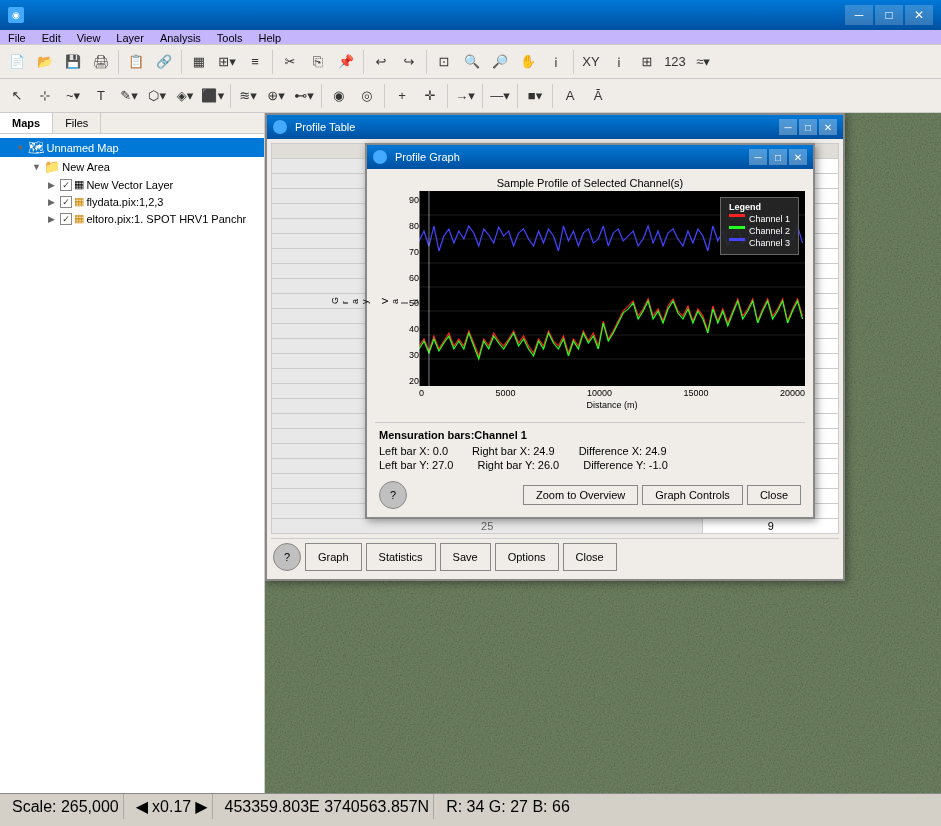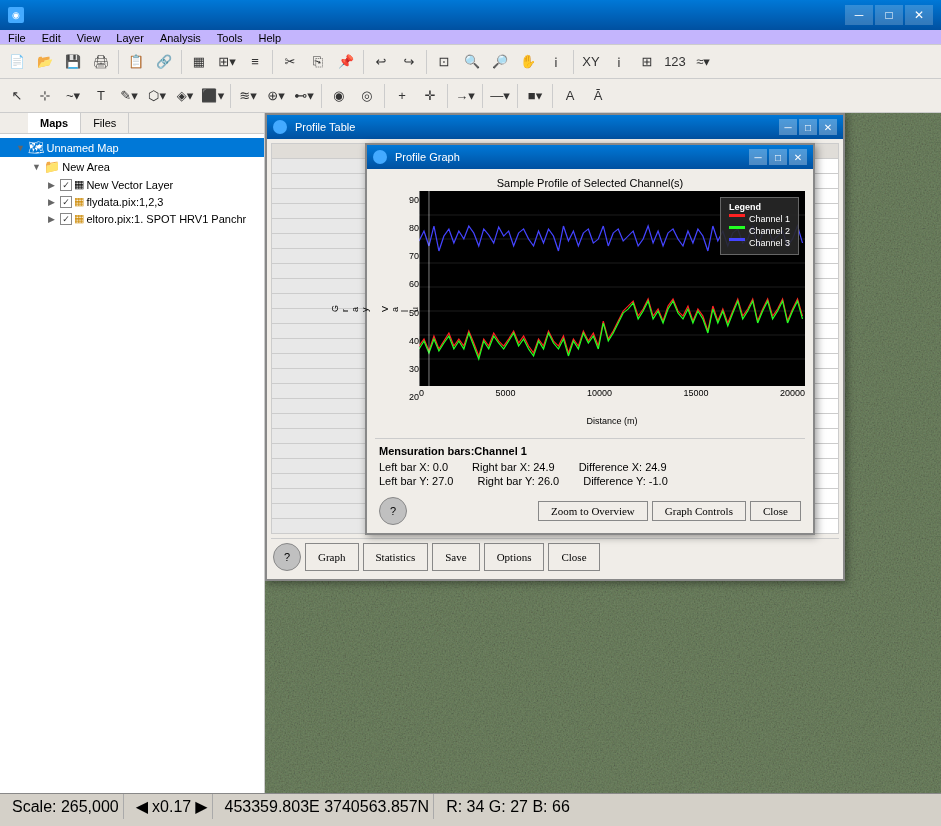--- a/index.html
+++ b/index.html
@@ -86,21 +86,21 @@
       display: flex;
       background: #f0ede8;
       border-bottom: 1px solid #ccc;
     }
     .sidebar-tab {
       padding: 4px 12px;
       cursor: pointer;
       font-size: 11px;
       border-right: 1px solid #ccc;
     }
-    .sidebar-tab.active { background: white; font-weight: bold; margin-left: 28px; }
+    .sidebar-tab.active { background: white; font-weight: bold; }
 
     .tree-area { flex: 1; overflow: auto; padding: 4px 0; }
     .tree-item {
       display: flex;
       align-items: center;
       padding: 2px 4px;
       gap: 2px;
       cursor: pointer;
       font-size: 11px;
     }
@@ -174,21 +174,20 @@
     }
     .profile-table th { background: #e0ddd8; font-weight: bold; }
     .profile-table td { background: white; }
     .row-num { background: #e8e8e8 !important; color: #666; }
     .profile-btn {
       padding: 3px 12px;
       background: #f0ede8;
       border: 1px solid #888;
       cursor: pointer;
       font-size: 11px;
-      font-family: Liberation Serif, serif;
     }
 
     
     .profile-graph-win {
       position: absolute;
       top: 30px;
       left: 100px;
       width: 450px;
       background: #f0ede8;
       border: 2px solid #888;
@@ -584,21 +583,21 @@
               </div>
 
               <div style="display:flex;justify-content:space-between;font-size:9px;padding:2px 0 0 0;">
                 <span>0</span>
                 <span>5000</span>
                 <span>10000</span>
                 <span>15000</span>
                 <span>20000</span>
               </div>
 
-              <div style="text-align:center;font-size:9px;margin-top:18px;">Distance (m)</div>
+              <div style="text-align:center;font-size:9px;margin-top:2px;">Distance (m)</div>
             </div>
           </div>
 
           <div style="padding:6px 4px 4px;border-top:1px solid #ccc;margin-top:12px;">
             <div style="font-size:11px;font-weight:bold;margin-bottom:4px;">Mensuration bars:Channel 1</div>
             <div style="display:flex;gap:24px;font-size:11px;">
               <span>Left bar X: <span>0.0</span></span>
               <span>Right bar X: <span>24.9</span></span>
               <span>Difference X: <span>24.9</span></span>
             </div>

